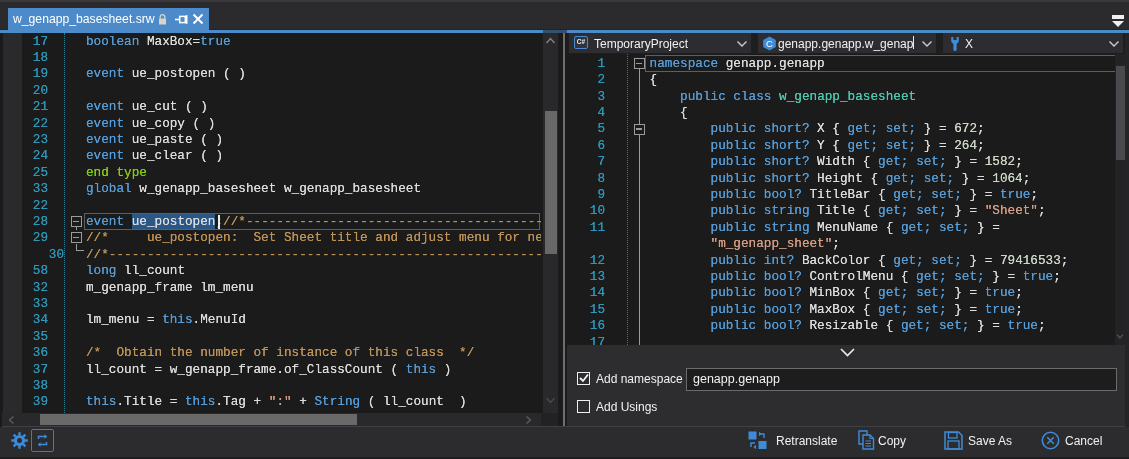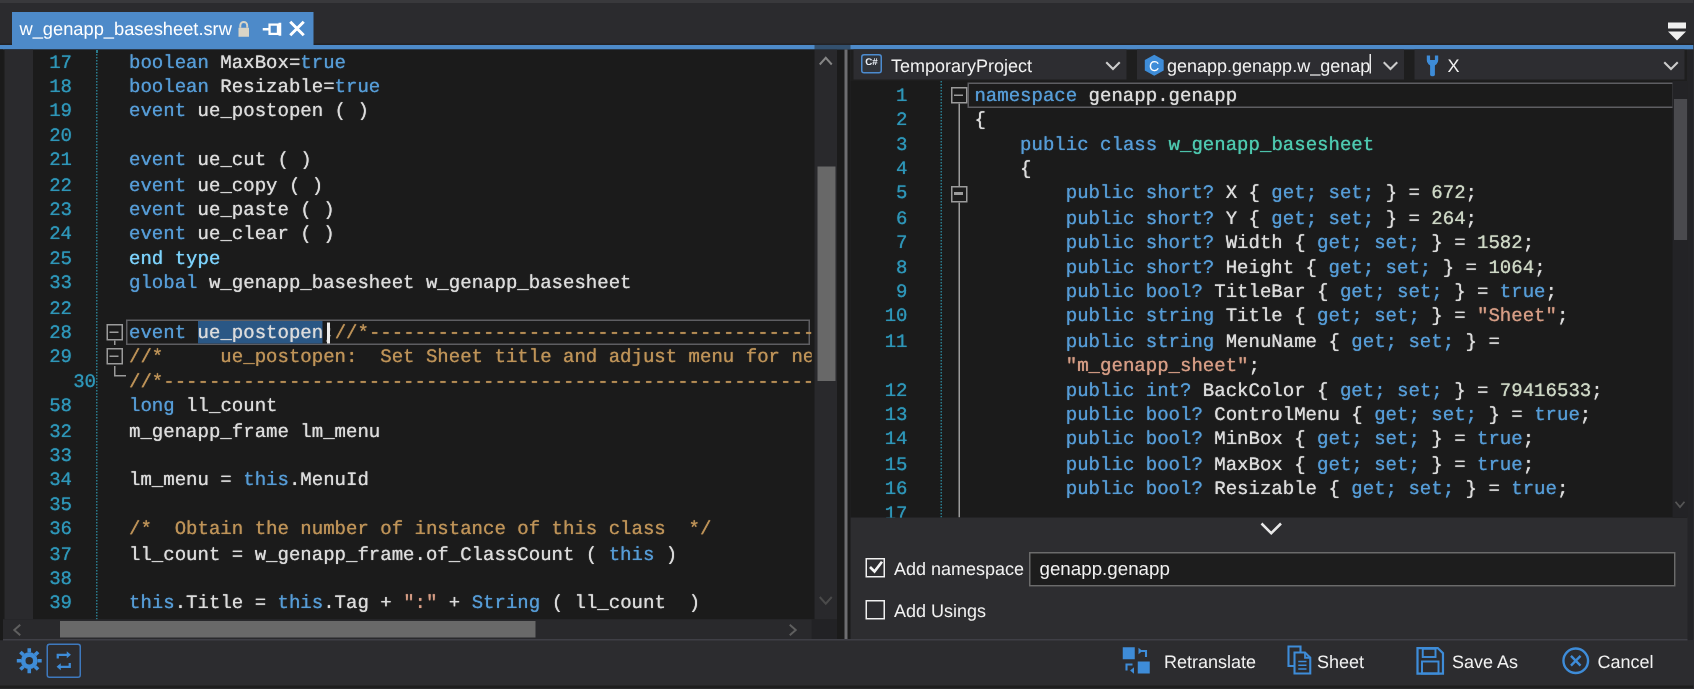--- a/index.html
+++ b/index.html
@@ -29,34 +29,33 @@
 <div class="ab" style="left:0;top:30px;width:1129px;height:2.5px;background:#4D8AC9"></div>
 <div class="ab" style="left:543px;top:30px;width:24px;height:2.5px;background:#33506E"></div>
 <div class="ab" style="left:0;top:32.5px;width:558px;height:380px;background:#1B1B1B;overflow:hidden">
 <div class="ab" style="left:3px;top:0;width:19px;height:100%;background:#2A2A2D"></div>
 <div class="ab" style="left:64px;top:0;height:100%;border-left:1px dotted #2A7C8E"></div>
 <div class="ab" style="left:84px;top:180.6px;width:456px;height:16.6px;border:1px solid #5E5E62"></div>
 <div class="ab" style="left:0;top:0;width:541px;height:380px;overflow:hidden">
 <div class="ab ln" style="left:0;top:1.0px;width:48px">17</div>
 <div class="ab mono" style="left:86px;top:1.0px"><span style="color:#569CD6">boolean</span><span style="color:#DCDCDC">&nbsp;MaxBox=</span><span style="color:#569CD6">true</span></div>
 <div class="ab ln" style="left:0;top:17.4px;width:48px">18</div>
-<div class="ab mono" style="left:86px;top:17.4px"><span style="color:#569CD6">boolean</span><span style="color:#DCDCDC">&nbsp;Resizable=</span><span style="color:#569CD6">true</span></div>
 <div class="ab ln" style="left:0;top:33.8px;width:48px">19</div>
 <div class="ab mono" style="left:86px;top:33.8px"><span style="color:#569CD6">event</span><span style="color:#DCDCDC">&nbsp;ue_postopen&nbsp;(&nbsp;)</span></div>
 <div class="ab ln" style="left:0;top:50.2px;width:48px">20</div>
 <div class="ab ln" style="left:0;top:66.6px;width:48px">21</div>
 <div class="ab mono" style="left:86px;top:66.6px"><span style="color:#569CD6">event</span><span style="color:#DCDCDC">&nbsp;ue_cut&nbsp;(&nbsp;)</span></div>
 <div class="ab ln" style="left:0;top:83.0px;width:48px">22</div>
 <div class="ab mono" style="left:86px;top:83.0px"><span style="color:#569CD6">event</span><span style="color:#DCDCDC">&nbsp;ue_copy&nbsp;(&nbsp;)</span></div>
 <div class="ab ln" style="left:0;top:99.4px;width:48px">23</div>
 <div class="ab mono" style="left:86px;top:99.4px"><span style="color:#569CD6">event</span><span style="color:#DCDCDC">&nbsp;ue_paste&nbsp;(&nbsp;)</span></div>
 <div class="ab ln" style="left:0;top:115.8px;width:48px">24</div>
 <div class="ab mono" style="left:86px;top:115.8px"><span style="color:#569CD6">event</span><span style="color:#DCDCDC">&nbsp;ue_clear&nbsp;(&nbsp;)</span></div>
 <div class="ab ln" style="left:0;top:132.2px;width:48px">25</div>
-<div class="ab mono" style="left:86px;top:132.2px"><span style="color:#7dd3fc">end&nbsp;type</span></div>
+<div class="ab mono" style="left:86px;top:132.2px"><span style="color:#84cc16">end&nbsp;type</span></div>
 <div class="ab ln" style="left:0;top:148.6px;width:48px">33</div>
 <div class="ab mono" style="left:86px;top:148.6px"><span style="color:#569CD6">global</span><span style="color:#DCDCDC">&nbsp;w_genapp_basesheet&nbsp;w_genapp_basesheet</span></div>
 <div class="ab ln" style="left:0;top:165.0px;width:48px">22</div>
 <div class="ab ln" style="left:0;top:181.4px;width:48px">28</div>
 <div class="ab mono" style="left:86px;top:181.4px"><span style="color:#569CD6">event</span><span style="color:#DCDCDC">&nbsp;</span><span style="color:#DCDCDC;background:#2A5785">ue_postopen</span><span style="color:#DCDCDC">;</span><span style="color:#BE9358">//*-------------------------------------------------------</span></div>
 <div class="ab ln" style="left:0;top:197.8px;width:48px">29</div>
 <div class="ab mono" style="left:86px;top:197.8px"><span style="color:#BE9358">//*&nbsp;&nbsp;&nbsp;&nbsp;&nbsp;ue_postopen:&nbsp;&nbsp;Set&nbsp;Sheet&nbsp;title&nbsp;and&nbsp;adjust&nbsp;menu&nbsp;for&nbsp;new&nbsp;sheet</span></div>
 <div class="ab ln" style="left:16px;top:214.2px;width:48px">30</div>
 <div class="ab mono" style="left:86px;top:214.2px"><span style="color:#BE9358">//*--------------------------------------------------------------</span></div>
 <div class="ab ln" style="left:0;top:230.6px;width:48px">58</div>
@@ -219,21 +218,21 @@
 <path d="M7 12 H3 V16" stroke="#3E8CD8" stroke-width="1.4" fill="none"></path>
 <path d="M5.4 16 L8 18.2 V13.8 Z" fill="#3E8CD8"></path>
     </svg>
 <div class="ab" style="left:776px;top:434px;color:#F1F1F1;font-size:12px">Retranslate</div>
 <svg class="ab" style="left:858px;top:430px" width="17" height="20" viewBox="0 0 17 20">
 <path d="M1 1 H9 V14 H1 Z" stroke="#3E8CD8" stroke-width="1.4" fill="none"></path>
 <path d="M5 5 H12 L15.5 8.5 V19 H5 Z" stroke="#3E8CD8" stroke-width="1.4" fill="#2C2C2F"></path>
 <path d="M12 5 V8.5 H15.5" stroke="#3E8CD8" stroke-width="1.2" fill="none"></path>
 <path d="M7.5 11 H13 M7.5 13.5 H13 M7.5 16 H13" stroke="#3E8CD8" stroke-width="1.1"></path>
     </svg>
-<div class="ab" style="left:878px;top:434px;color:#F1F1F1;font-size:12px">Sheet</div>
+<div class="ab" style="left:878px;top:434px;color:#F1F1F1;font-size:12px">Copy</div>
 <svg class="ab" style="left:944px;top:431px" width="19" height="19" viewBox="0 0 19 19">
 <path d="M1 1 H14.5 L18 4.5 V18 H1 Z" stroke="#3E8CD8" stroke-width="1.5" fill="none"></path>
 <rect x="4.5" y="1.5" width="8.5" height="5.5" stroke="#3E8CD8" stroke-width="1.3" fill="none"></rect>
 <rect x="4" y="10" width="11" height="8" stroke="#3E8CD8" stroke-width="1.3" fill="none"></rect>
     </svg>
 <div class="ab" style="left:968px;top:434px;color:#F1F1F1;font-size:12px">Save As</div>
 <svg class="ab" style="left:1041px;top:431px" width="19" height="19" viewBox="0 0 19 19">
 <circle cx="9.5" cy="9.5" r="8.2" stroke="#3E8CD8" stroke-width="1.6" fill="none"></circle>
 <path d="M6.3 6.3 L12.7 12.7 M12.7 6.3 L6.3 12.7" stroke="#3E8CD8" stroke-width="1.6"></path>
     </svg>

